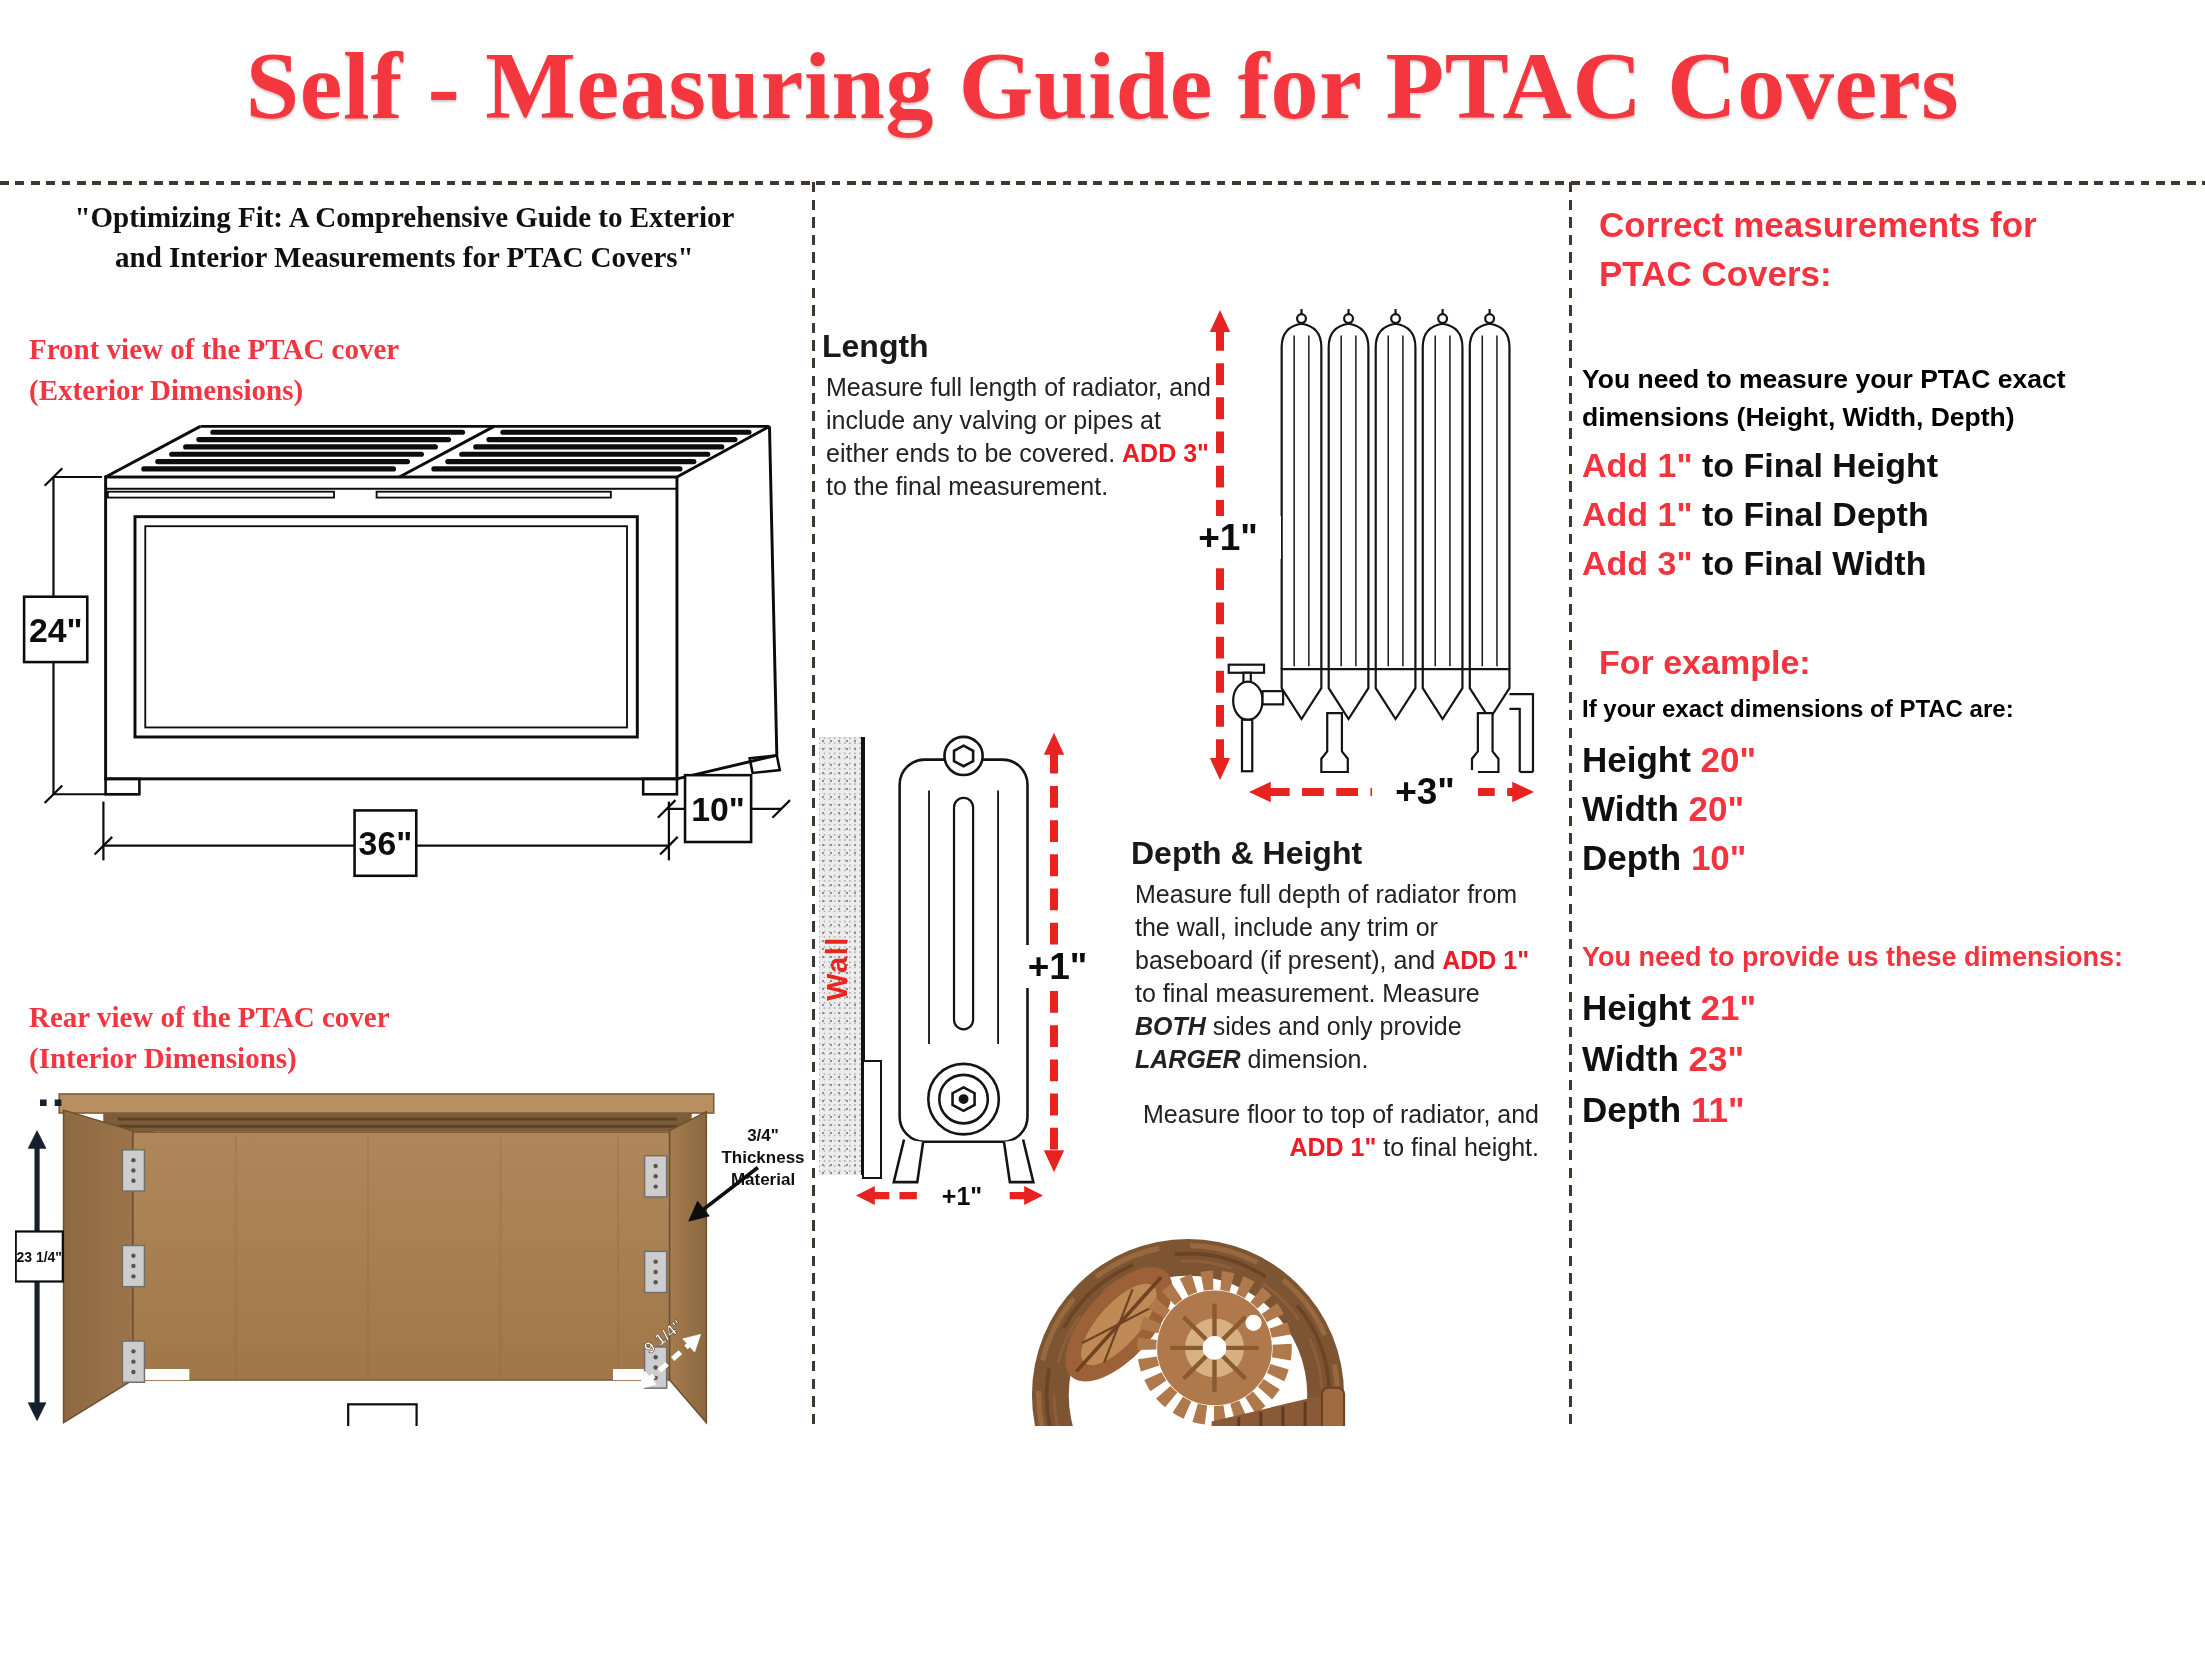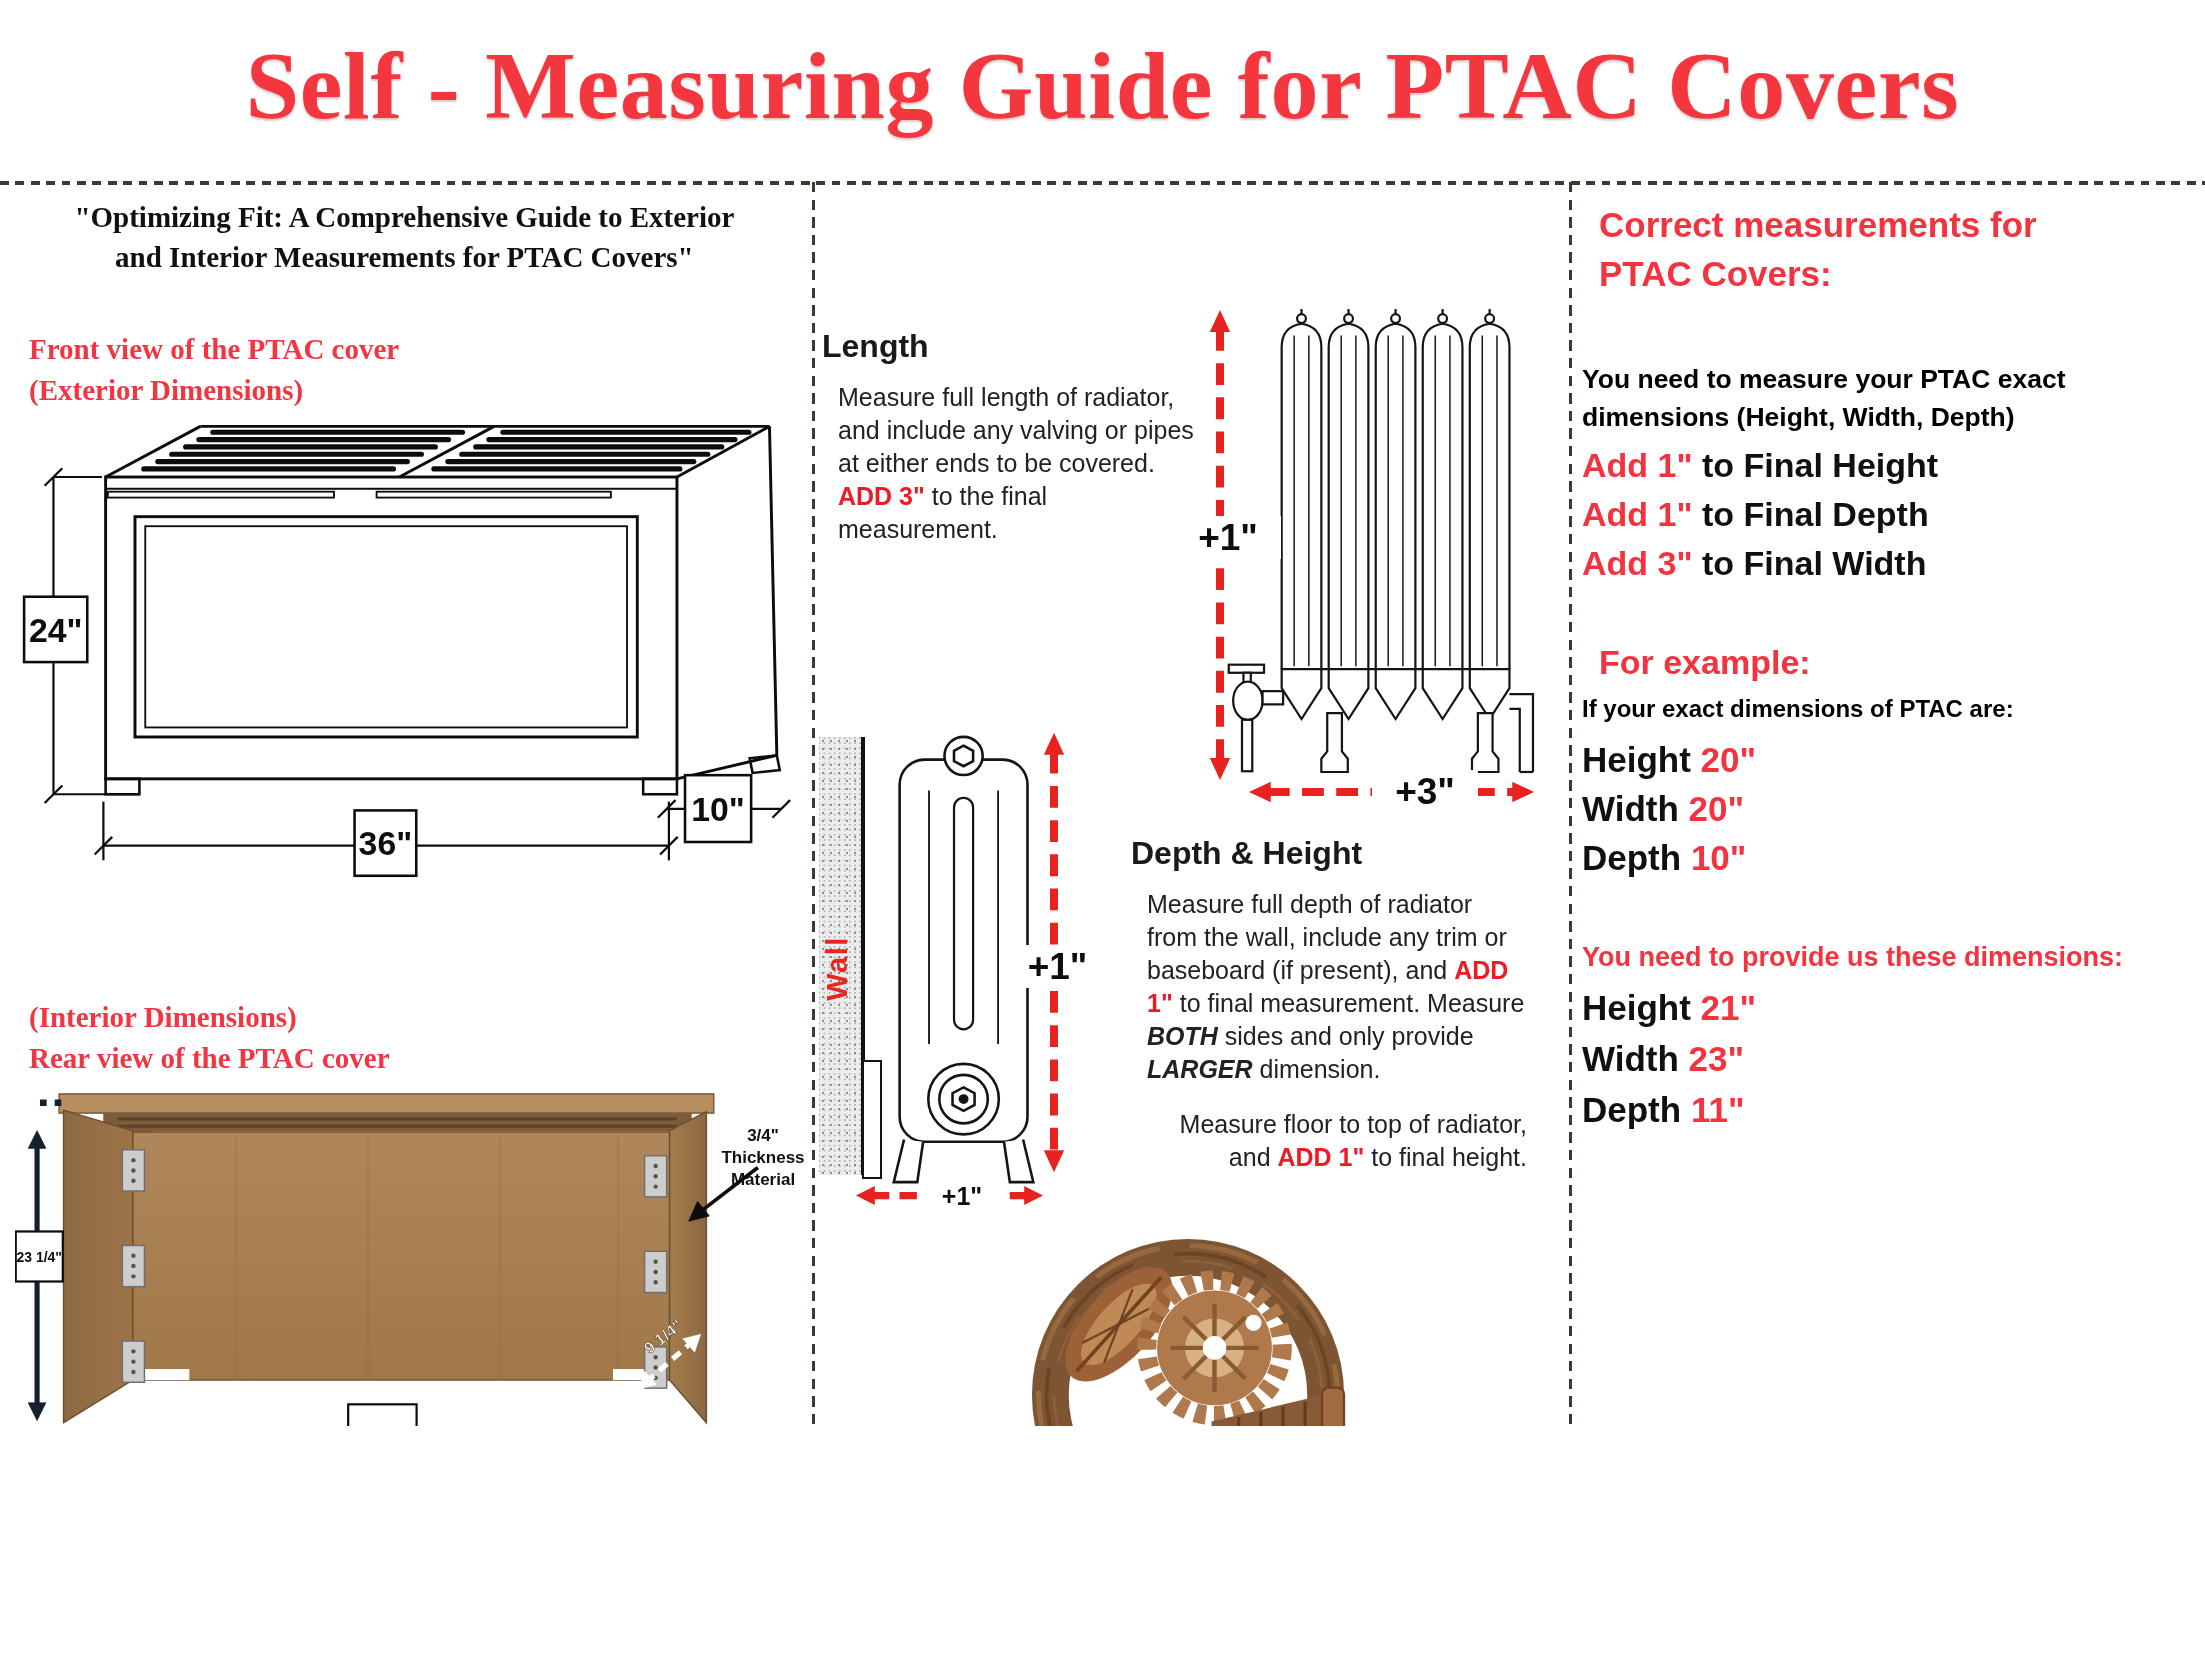--- a/index.html
+++ b/index.html
@@ -19,21 +19,21 @@
     background:repeating-linear-gradient(180deg,#40382e 0 10.3px,transparent 10.3px 17.6px);}
 
   
   .quote{position:absolute;left:7.4px;top:197px;width:794px;text-align:center;
     font-family:"Liberation Serif",serif;font-weight:bold;font-size:29px;line-height:40px;color:#101010;}
   .sec-title{position:absolute;font-family:"Liberation Serif",serif;
     font-weight:bold;font-size:29px;line-height:41px;color:#f23540;}
 
   
   .mid-head{font-weight:bold;font-size:32px;color:#191919;margin:0 0 5.9px 0;}
-  .mid-par{font-size:25px;line-height:1.32;color:#222;margin:16px;}
+  .mid-par{font-size:25px;line-height:1.32;color:#222;margin:4px;}
   .red-b{color:#ec1c26;font-weight:bold;}
   .bi{font-weight:bold;font-style:italic;}
   .length-block{position:absolute;left:822px;top:328px;width:393px;}
   .dh-block{position:absolute;left:1131px;top:835px;width:412px;}
   .par-gap{margin-top:22px;text-align:right;}
 
   .plus-label{position:absolute;text-align:center;font-weight:bold;color:#0d0d0d;
     background:#ffffff;line-height:1;z-index:6;padding:2.9px 1.5px;}
   .plus-big{font-size:37px;}
   .plus-small{font-size:25px;}
@@ -147,22 +147,22 @@
       <rect x="12" y="242" width="86" height="89" fill="#fff" stroke="#0c0c0c" stroke-width="3.5"></rect>
       <text x="55" y="287" font-size="46" text-anchor="middle" dominant-baseline="central">24"</text>
       <rect x="462" y="533" width="84" height="89" fill="#fff" stroke="#0c0c0c" stroke-width="3.5"></rect>
       <text x="504" y="578" font-size="46" text-anchor="middle" dominant-baseline="central">36"</text>
       <rect x="912" y="485" width="90" height="91" fill="#fff" stroke="#0c0c0c" stroke-width="3.5"></rect>
       <text x="957" y="531" font-size="46" text-anchor="middle" dominant-baseline="central">10"</text>
     </g>
   </svg>
 
   <div class="sec-title" style="left:29px;top:997px;width:757px">
+    <div>Rear view of the PTAC cover</div>
     <div>(Interior Dimensions)</div>
-    <div>Rear view of the PTAC cover</div>
   </div>
 
   <svg class="abs" style="left:14.7px;top:1088px" width="787" height="412" viewBox="0 0 1070 560">
     <defs>
       <linearGradient id="woodBack" x1="0" y1="0" x2="0" y2="1">
         <stop offset="0" stop-color="#b0875a"></stop>
           <stop offset="1" stop-color="#9f7748"></stop>
       </linearGradient>
       <linearGradient id="woodLeft" x1="0" y1="0" x2="1" y2="0">
         <stop offset="0" stop-color="#8d6941"></stop>

